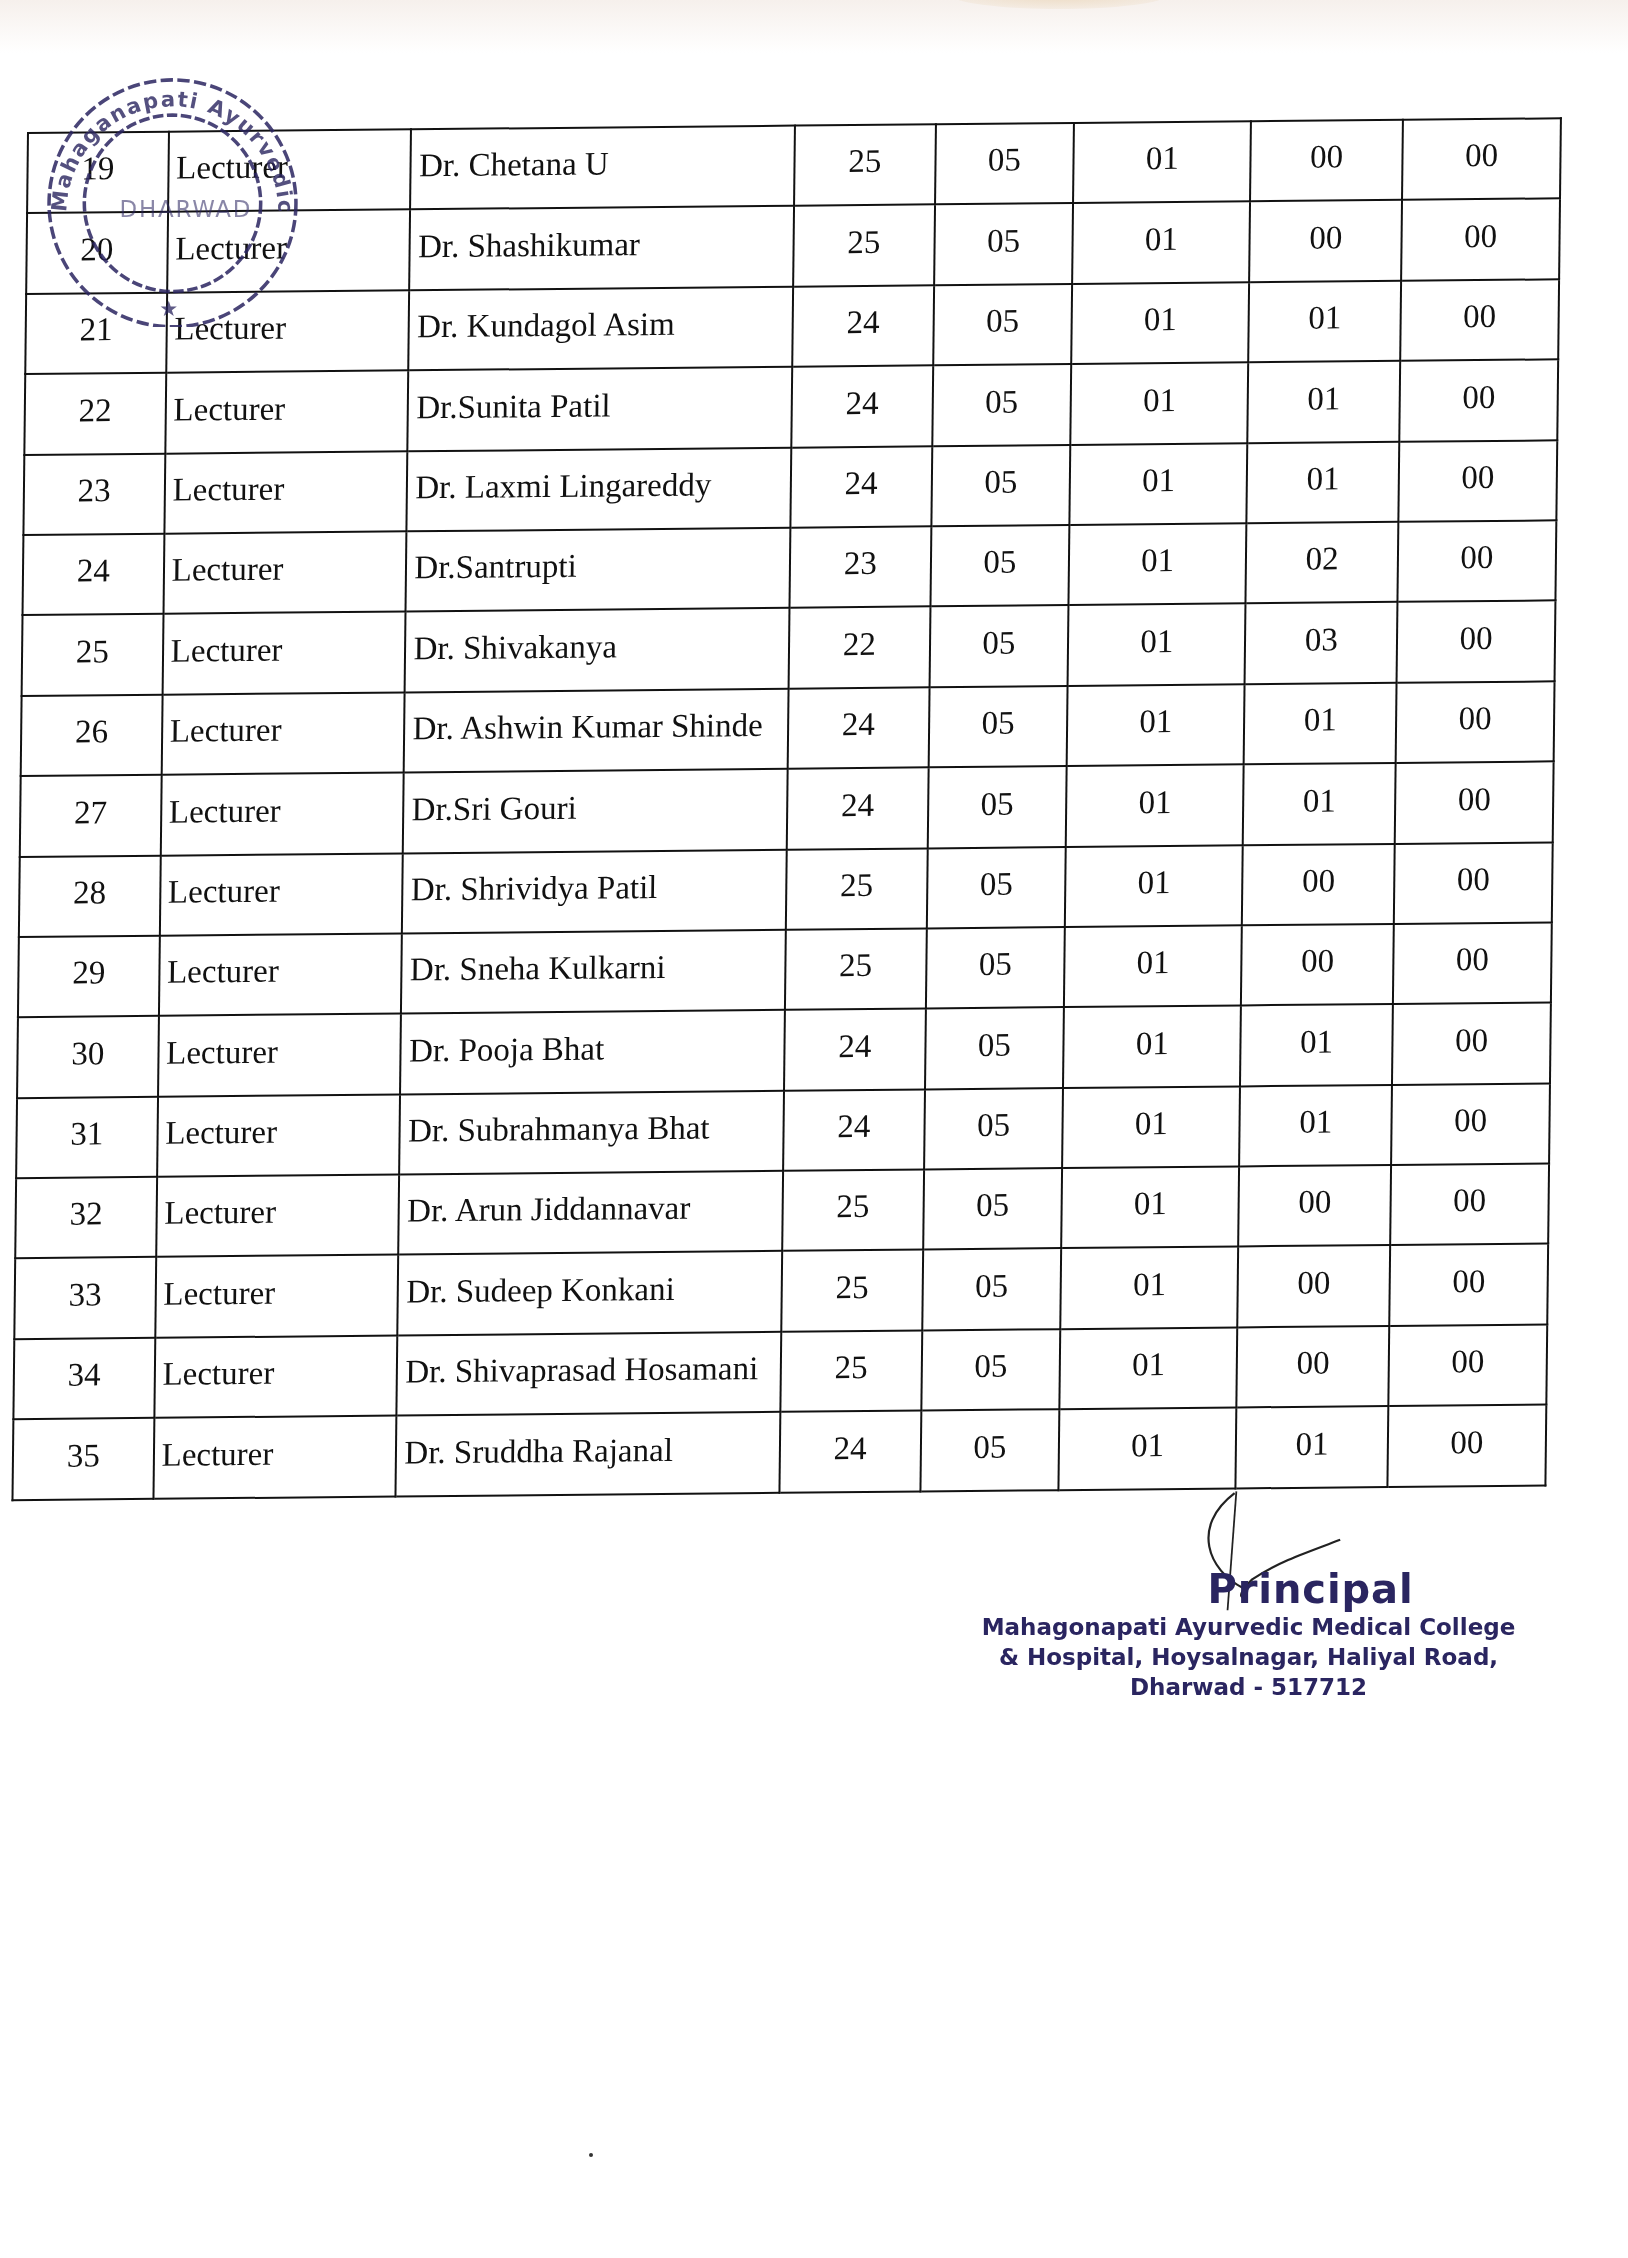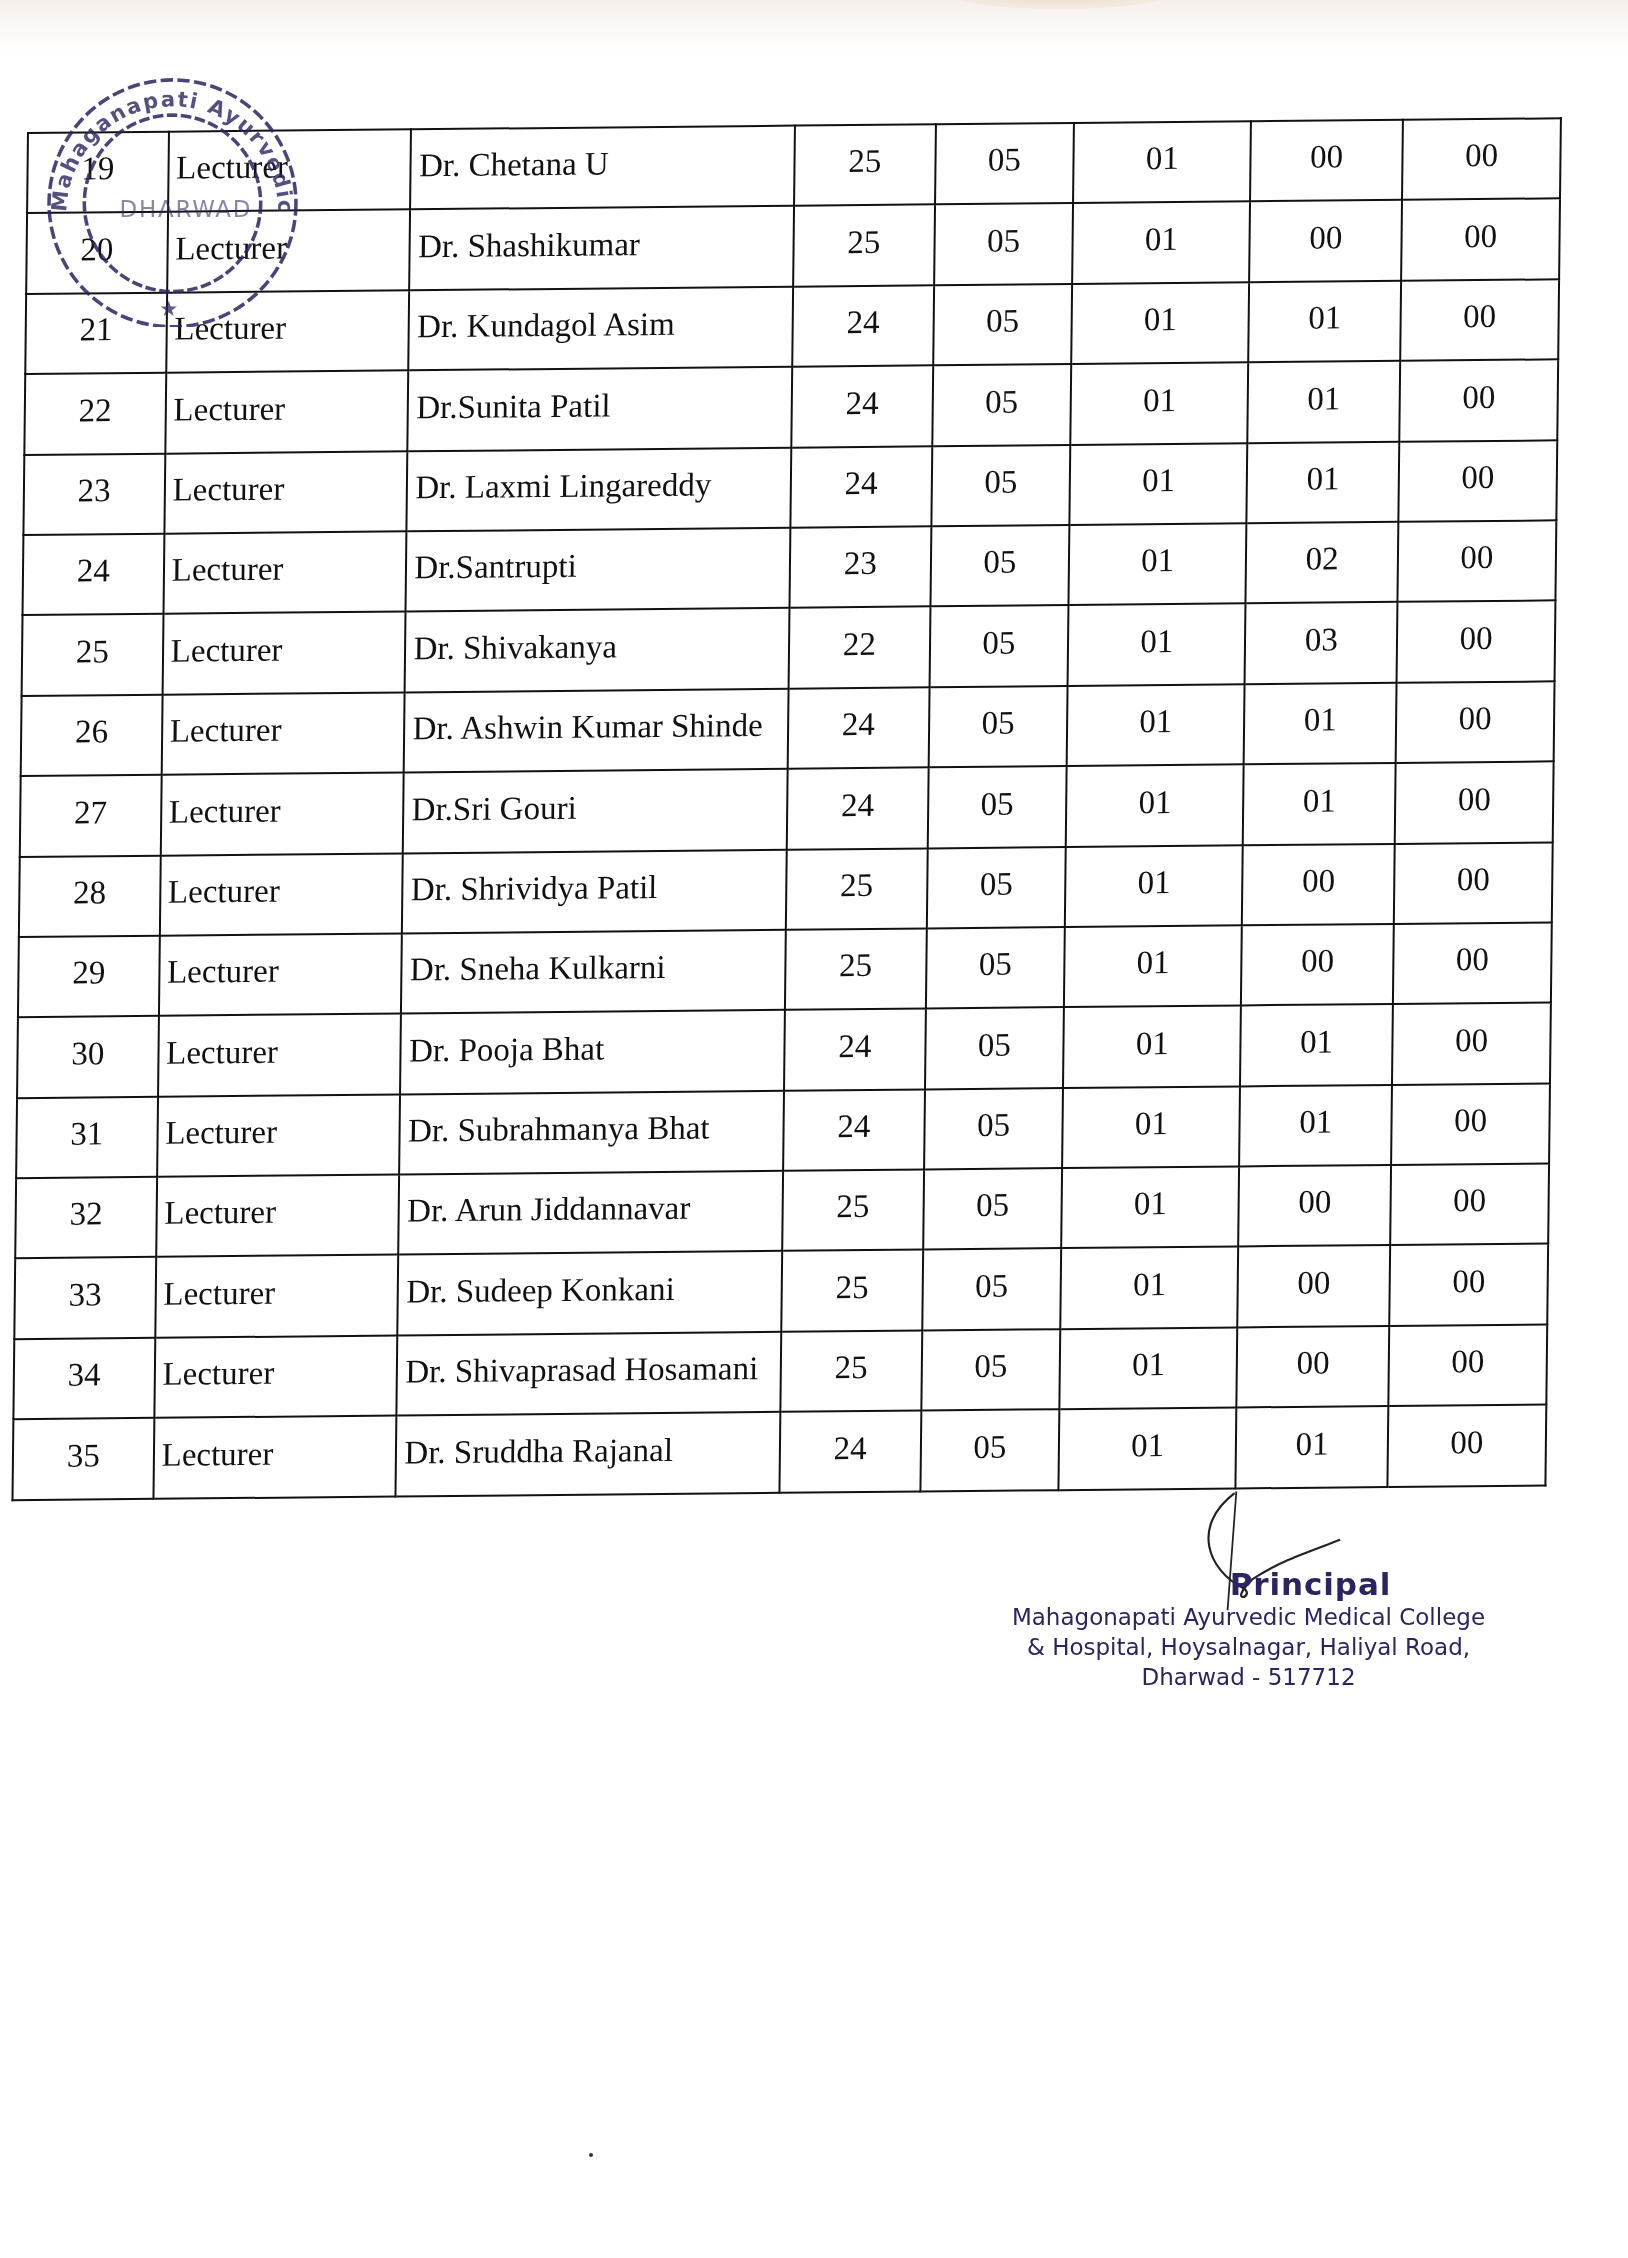--- a/index.html
+++ b/index.html
@@ -16,22 +16,22 @@
   table.staff td { border: 2.6px solid #111; font-size: 33px; line-height: 1.0; vertical-align: top; padding: 19.4px 5.3px 0 5.3px; height: 59px; }
   table.staff td.num { text-align: center; }
   table.staff td.txt { text-align: left; padding-left: 7px; }
   col.c-sl { width: 139px; } col.c-des { width: 240px; } col.c-name { width: 379px; }
   col.c-v1 { width: 139px; } col.c-v2 { width: 137px; } col.c-v3 { width: 175px; }
   col.c-v4 { width: 150px; } col.c-v5 { width: 156px; }
   .stamp { position: absolute; left: 26.5px; top: 62px; width: 291px; height: 265px; pointer-events: none; }
   .signature { position: absolute; left: 1173px; top: 1491px; width: 176px; height: 124px; }
   .principal-block { position: absolute; left: 966px; top: 1566px; width: 565px; text-align: center;
     font-family: "DejaVu Sans", "Liberation Sans", sans-serif; color: #2a2560; }
-  .principal-title { font-size: 31px; font-weight: bold; letter-spacing: 0.9px; margin-left: 124px; }
-  .principal-line { font-size: 23px; font-weight: normal; line-height: 30px; text-align: center; }
+  .principal-title { font-size: 40px; font-weight: bold; letter-spacing: 0.9px; margin-left: 124px; }
+  .principal-line { font-size: 23px; font-weight: bold; line-height: 30px; text-align: center; }
   .dot { position: absolute; left: 589px; top: 2153px; width: 4.4px; height: 4.4px; border-radius: 50%; background: #333; }
 </style>
 </head>
 <body>
 
 <div class="page-tint"></div>
 <div class="stain"></div>
 
 <div class="table-wrap">
   <table class="staff">

